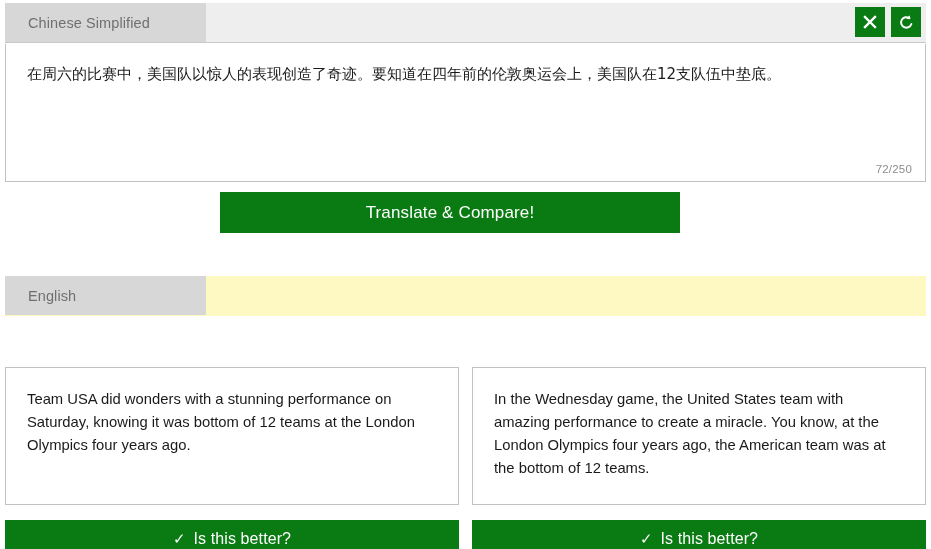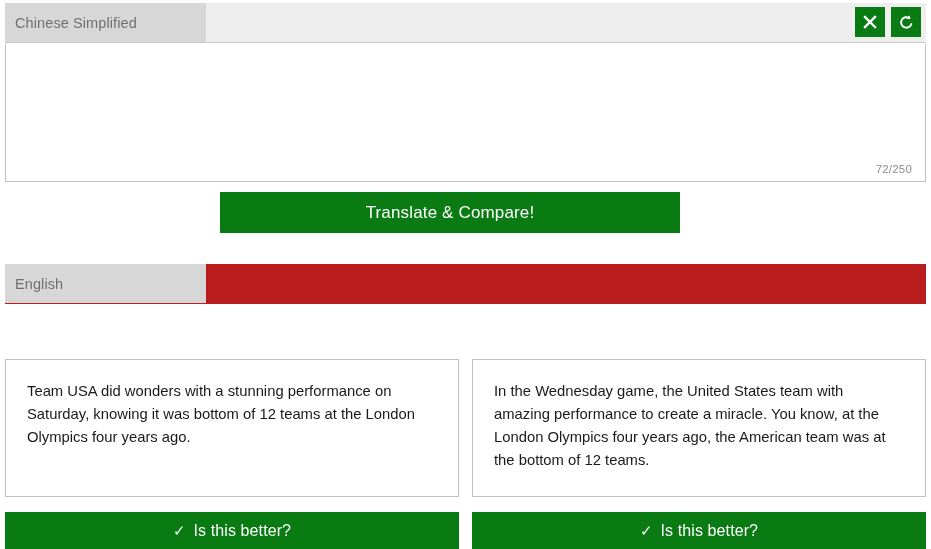--- a/index.html
+++ b/index.html
@@ -31,21 +31,21 @@
     left: 0;
     top: 0;
     width: 201px;
     height: 39px;
     background: #d7d7d7;
     display: flex;
     align-items: center;
     box-sizing: border-box;
   }
   .tab-active .tab-label {
-    padding-left: 10px;
+    padding-left: 23px;
     font-size: 14.5px;
     color: #707070;
     letter-spacing: 0.1px;
   }
   .hdr-buttons {
     position: absolute;
     right: 5px;
     top: 4px;
     display: flex;
     gap: 6px;
@@ -107,37 +107,37 @@
     font-size: 17px;
     font-family: "Liberation Sans", sans-serif;
     cursor: pointer;
     letter-spacing: 0.15px;
   }
 
   
   .tgt-header {
     position: absolute;
     left: 5px;
-    top: 264px;
+    top: 276px;
     width: 921px;
     height: 40px;
-    background: #b91c1c;
+    background: #fef9c3;
     box-sizing: border-box;
   }
 
   
   .results {
     position: absolute;
     left: 5px;
     top: 359px;
     width: 921px;
   }
   .result-col {
     position: absolute;
-    top: 0;
+    top: 8px;
     width: 454px;
   }
   .result-col.left  { left: 0; }
   .result-col.right { left: 467px; }
 
   .result-card {
     width: 454px;
     height: 138px;
     background: #ffffff;
     border: 1px solid #c2c2c2;
@@ -200,20 +200,21 @@
         <svg width="17" height="17" viewBox="0 0 18 18" aria-hidden="true">
           <path d="M14.2 10.6 A5.6 5.6 0 1 1 12.2 4.4" stroke="#ffffff" stroke-width="2" fill="none" stroke-linecap="round"></path>
           <path d="M12.6 1.2 L12.6 5.3 L8.4 5.3 Z" fill="#ffffff"></path>
         </svg>
       </span>
     </button>
   </div>
 </div>
 
 <div class="src-box">
+  <div class="src-text">在周六的比赛中，美国队以惊人的表现创造了奇迹。要知道在四年前的伦敦奥运会上，美国队在12支队伍中垫底。</div>
   <div class="char-counter">72/250</div>
 </div>
 
 <button class="translate-btn">Translate &amp; Compare!</button>
 
 <div class="tgt-header">
   <div class="tab-active">
     <span class="tab-label">English</span>
   </div>
 </div>

